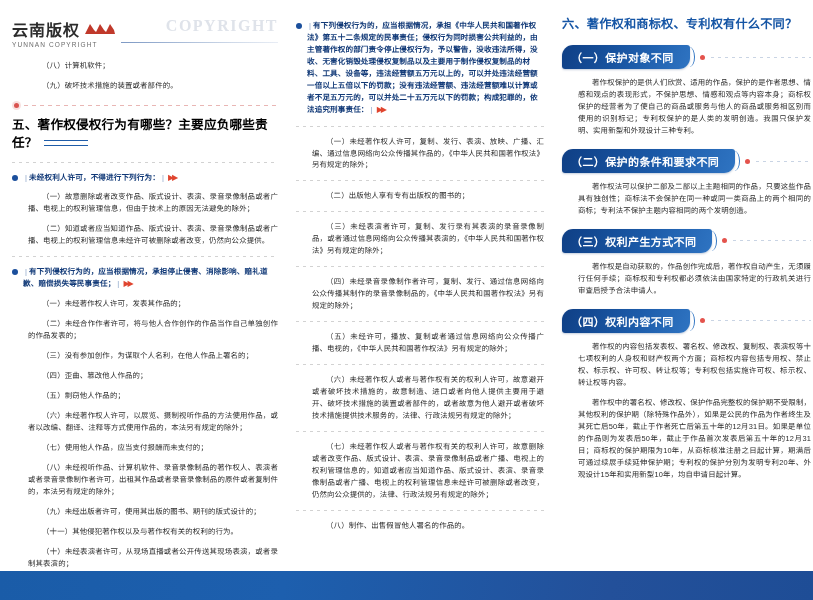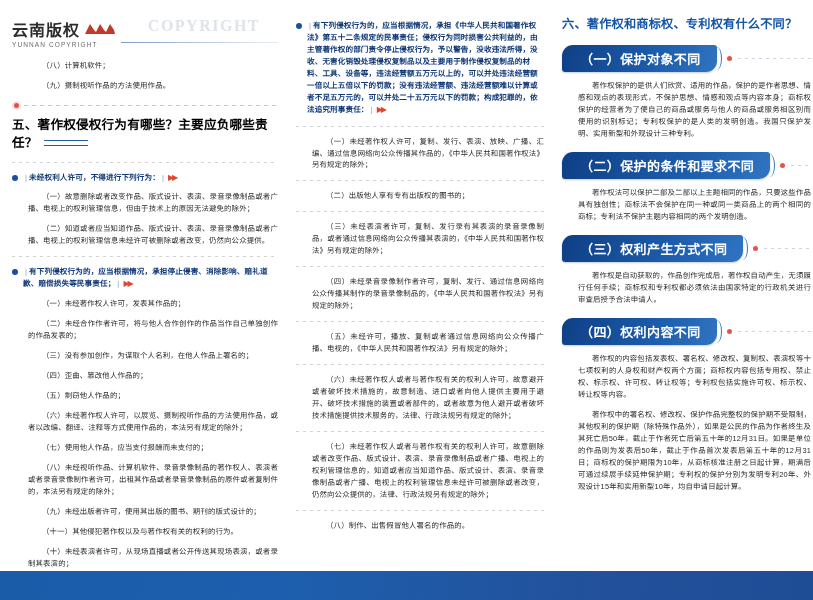--- a/index.html
+++ b/index.html
@@ -22,21 +22,21 @@
 
   
   .logo-head{display:flex;align-items:flex-end;gap:0;position:relative;height:34px;margin-bottom:12px;}
   .logo-block{display:flex;flex-direction:column;line-height:1;}
   .logo-cn{display:flex;align-items:center;gap:5px;}
   .logo-cn-text{font-size:16px;font-weight:bold;color:#2c2c2c;letter-spacing:1px;}
   .logo-mark{display:inline-block;}
   .logo-en{font-size:6.5px;color:#6b6b6b;letter-spacing:1.1px;margin-top:3px;font-family:"Liberation Sans",sans-serif;}
   .logo-rule{flex:1 1 auto;height:1.5px;margin:0 0 5px 6px;
              background:linear-gradient(to right,#7d99c4,#cdd8e8 70%,#e8edf5);}
-  .wm{position:absolute;right:18px;top:3px;font-size:16px;font-weight:bold;
+  .wm{position:absolute;right:0;top:3px;font-size:16px;font-weight:bold;
       letter-spacing:1.5px;color:#dfe3ea;font-family:"Liberation Serif",serif;}
 
   
   .para{font-size:7.4px;line-height:1.62;color:#2b2b2b;text-align:justify;
         margin:0 0 8px 16px;text-indent:1.9em;letter-spacing:.15px;}
 
   
   .sec-head{font-size:12.6px;font-weight:bold;color:#000000;line-height:1.42;
             margin:4px 0 9px 0;letter-spacing:.2px;}
   .sec-head .rule{display:inline-block;width:44px;height:0;vertical-align:middle;
@@ -57,22 +57,22 @@
   .lead{display:flex;align-items:flex-start;gap:5px;margin:6px 0 7px 0;}
   .lead .bdot{width:6px;height:6px;border-radius:50%;background:#1b4f9c;flex:0 0 auto;margin-top:3px;}
   .lead .ltxt{font-size:7.6px;font-weight:bold;color:#123a78;line-height:1.58;flex:1 1 auto;letter-spacing:.1px;}
   .lead .bar{color:#8aa4c8;font-weight:normal;padding:0 2px;}
   .lead .arrow{color:#e0452f;font-size:8px;letter-spacing:-2px;margin-left:2px;}
 
   
   .badge-row{display:flex;align-items:center;gap:6px;margin:12px 0 8px 0;}
   .badge{position:relative;display:inline-block;
       background:linear-gradient(110deg,#0f3f85 0%,#1b5aa8 55%,#2f74c2 100%);
-      color:#ffffff;font-size:13px;font-weight:bold;letter-spacing:.4px;
-      padding:4px 16px 4px 18px;border-radius:11px 3px 11px 3px;
+      color:#ffffff;font-size:11px;font-weight:bold;letter-spacing:.4px;
+      padding:4px 16px 4px 9px;border-radius:11px 3px 11px 3px;
       box-shadow:0 1px 2px rgba(20,60,120,.25);white-space:nowrap;}
   .badge::after{content:"";position:absolute;right:-5px;top:2px;bottom:2px;width:8px;
       border-right:1.4px solid #2f74c2;border-radius:0 60% 60% 0/0 50% 50% 0;}
   .badge-row .bdot2{width:5px;height:5px;border-radius:50%;background:#e4534c;flex:0 0 auto;margin-left:4px;}
   .badge-row .dash2{flex:1 1 auto;height:1px;
       background:repeating-linear-gradient(to right,#c9d4e4 0 3px,transparent 3px 7px);}
 
   
   .sec-head-r{font-size:12.2px;font-weight:bold;color:#1555a5;line-height:1.4;
               margin:2px 0 2px 0;letter-spacing:.2px;}
@@ -102,21 +102,21 @@
               </svg>
             </span>
           </div>
           <div class="logo-en">YUNNAN COPYRIGHT</div>
         </div>
         <div class="logo-rule"></div>
         <div class="wm">COPYRIGHT</div>
       </div>
 
       <p class="para">（八）计算机软件；</p>
-      <p class="para">（九）摄制视听作品的方法使用作品。</p>
+      <p class="para">（九）破坏技术措施的装置或者部件的。</p>
 
       <div class="dot-div">
         <span class="dot"></span>
         <span class="dash"></span>
       </div>
 
       <div class="sec-head">
         <span>五、著作权侵权行为有哪些？主要应负哪些责任？</span><span class="rule"></span>
       </div>
 

